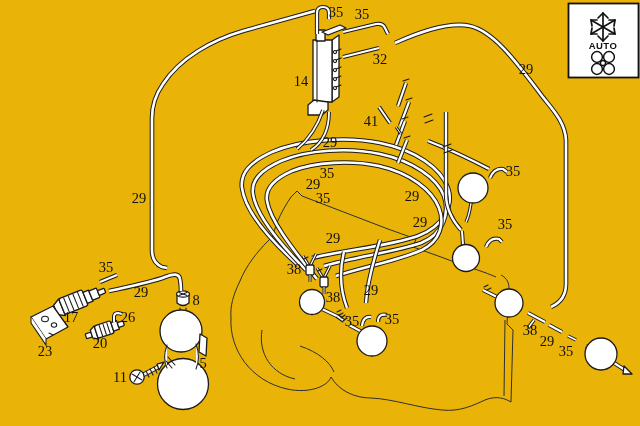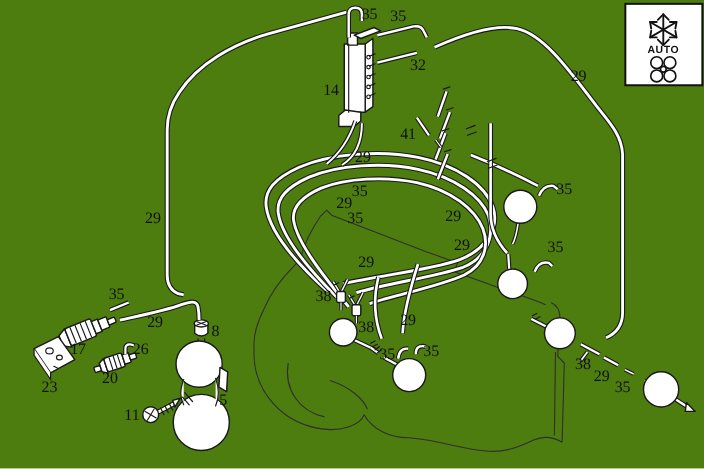--- a/index.html
+++ b/index.html
@@ -1,17 +1,17 @@
 <!DOCTYPE html>
 <html><head>
 <meta charset="utf-8">
 <title>Vacuum line routing diagram</title>
 <style>
   html,body{margin:0;padding:0;background:#ffffff}
-  .stage{position:relative;width:640px;height:426px;background:#4d7c0f;overflow:hidden}
+  .stage{position:relative;width:640px;height:426px;background:#eab308;overflow:hidden}
   svg{display:block}
   .hose{stroke:#1a1a1a;fill:none;stroke-linecap:butt;stroke-linejoin:round}
   .hose-core{stroke:#ffffff;fill:none;stroke-linecap:butt;stroke-linejoin:round}
   .part{stroke:#1a1a1a;fill:#ffffff;stroke-width:1.3;stroke-linejoin:round}
   .partline{stroke:#1a1a1a;fill:#ffffff;stroke-width:1.05;stroke-linecap:round}
   .engine{stroke:#2f2f2f;fill:none;stroke-width:1;stroke-linejoin:round}
   .tick{stroke:#1a1a1a;stroke-width:1.1;fill:none;stroke-linecap:round}
   .plabel{font-family:"Liberation Serif","DejaVu Serif",serif;font-size:14.5px;fill:#101010}
   .auto-label{font-family:"Liberation Sans","DejaVu Sans",sans-serif;font-size:9.5px;font-weight:700;fill:#101010;letter-spacing:.5px}
   .legend-box{stroke:#121212;fill:#ffffff;stroke-width:1.8}

